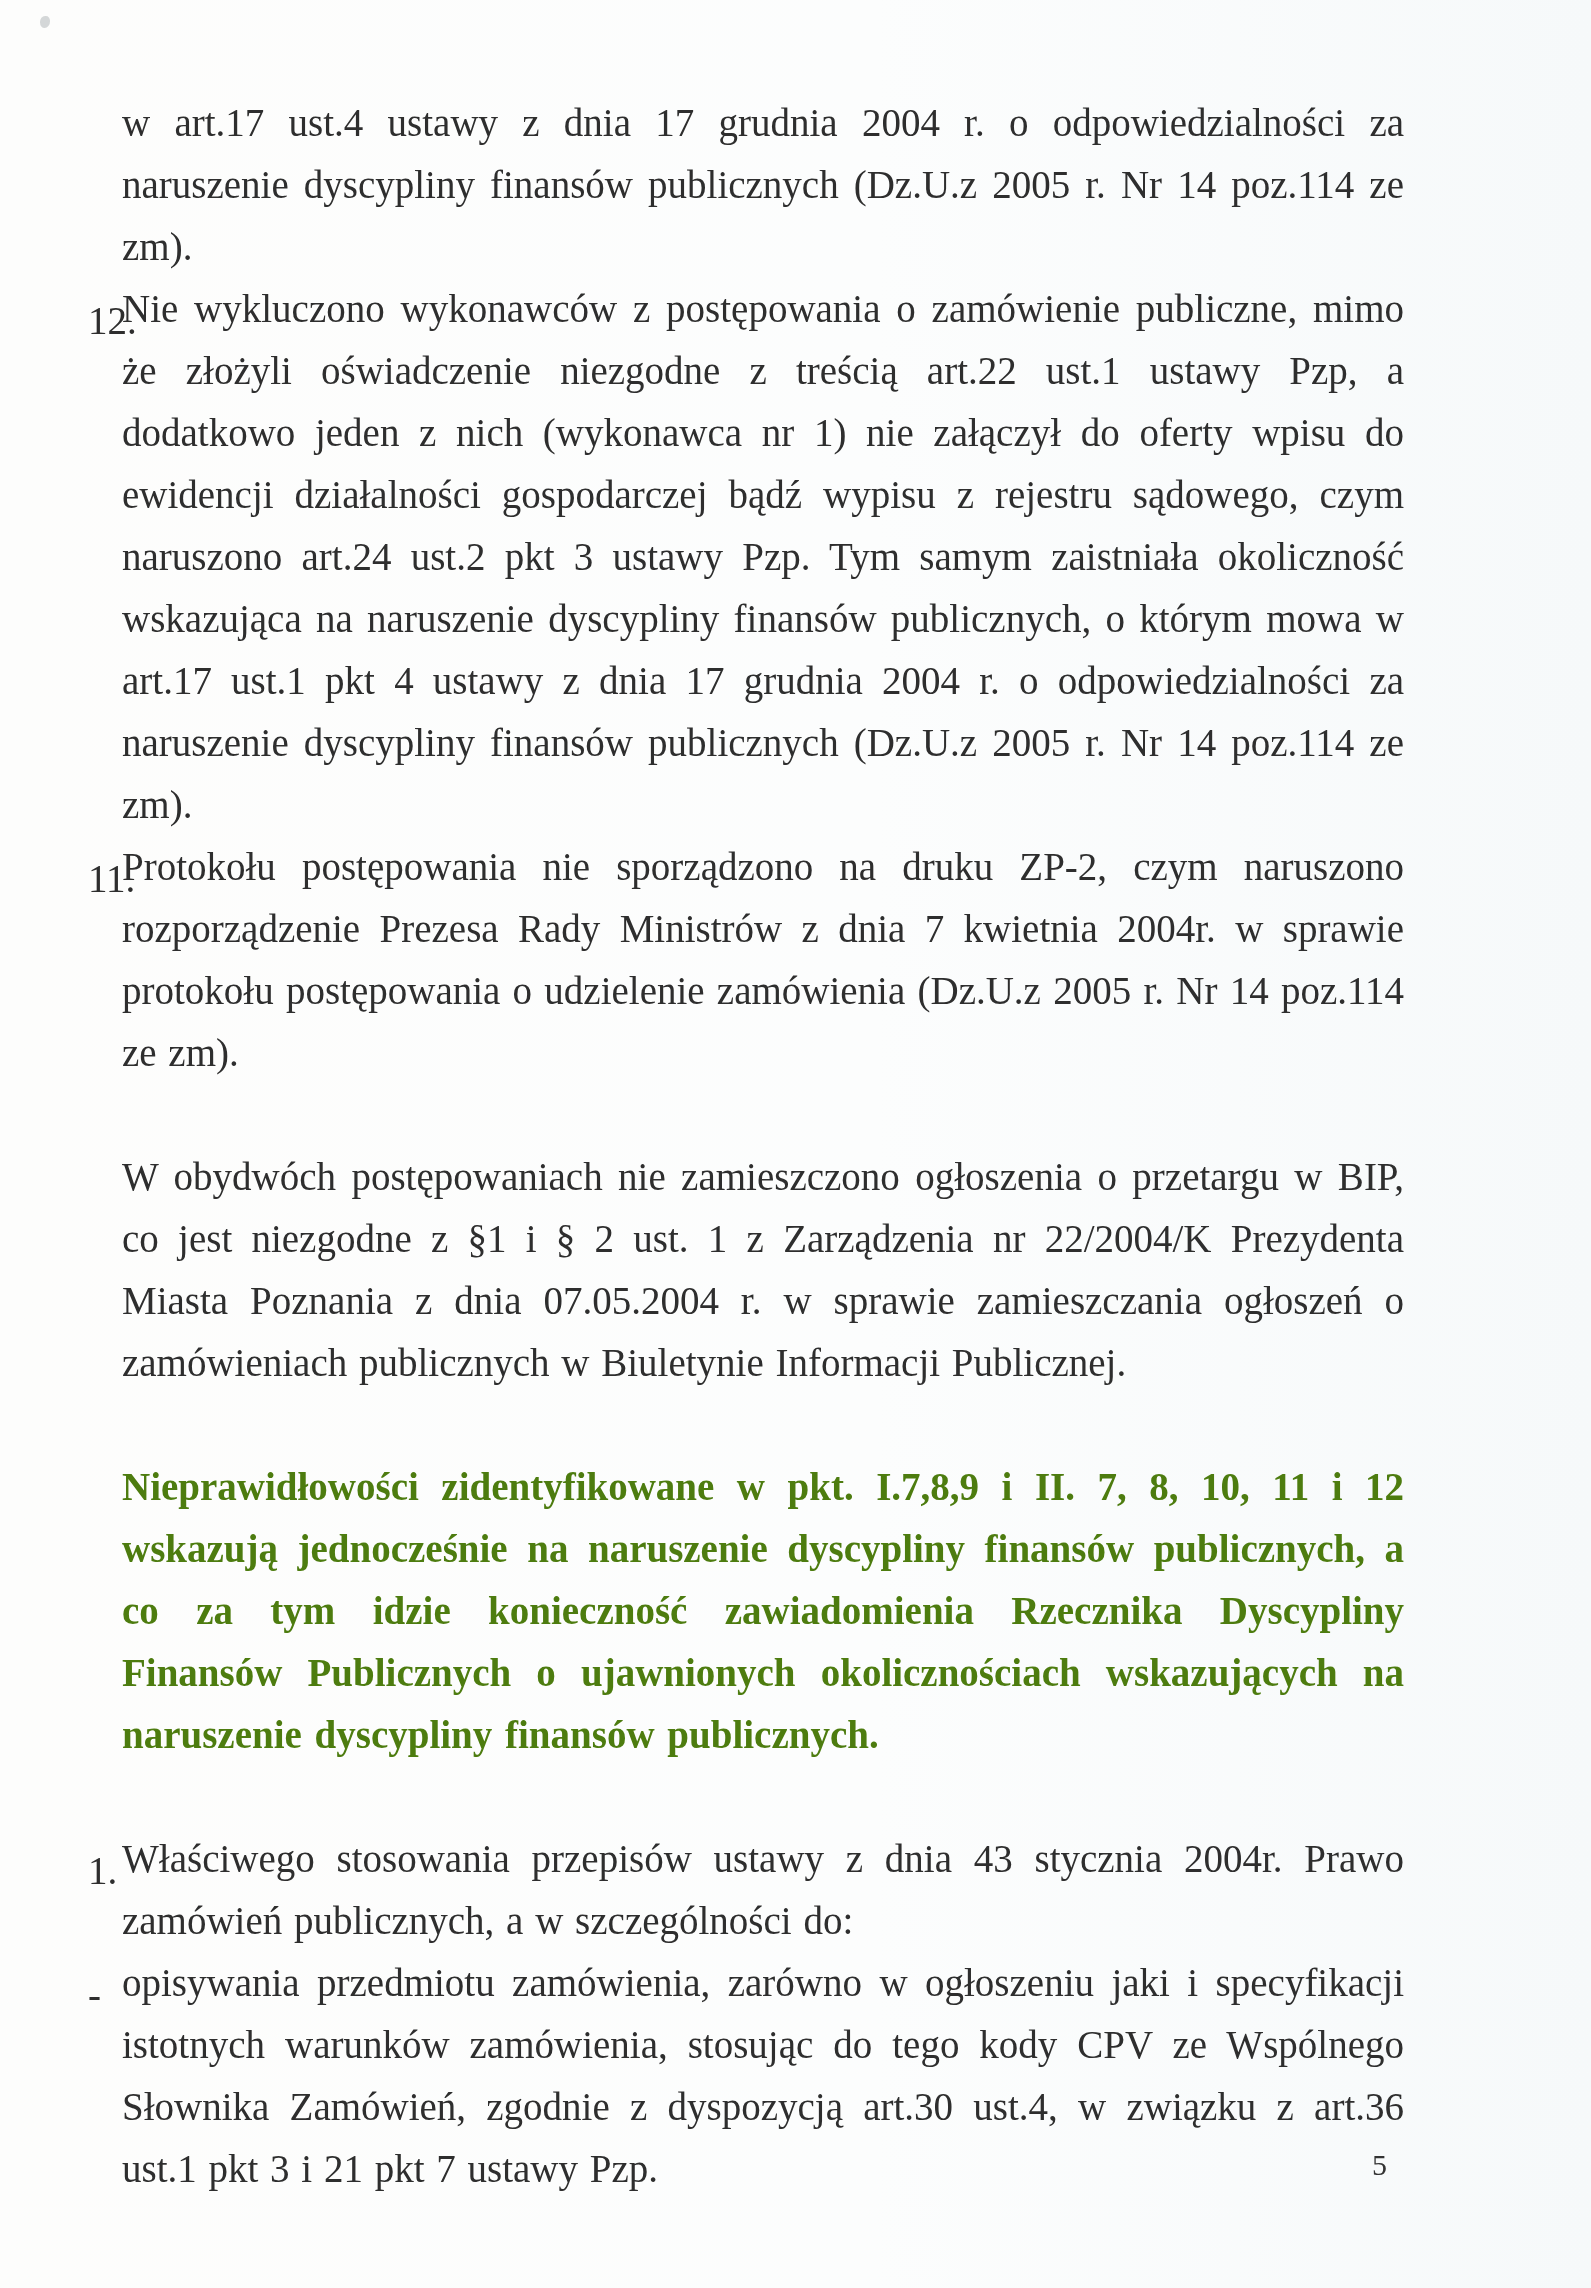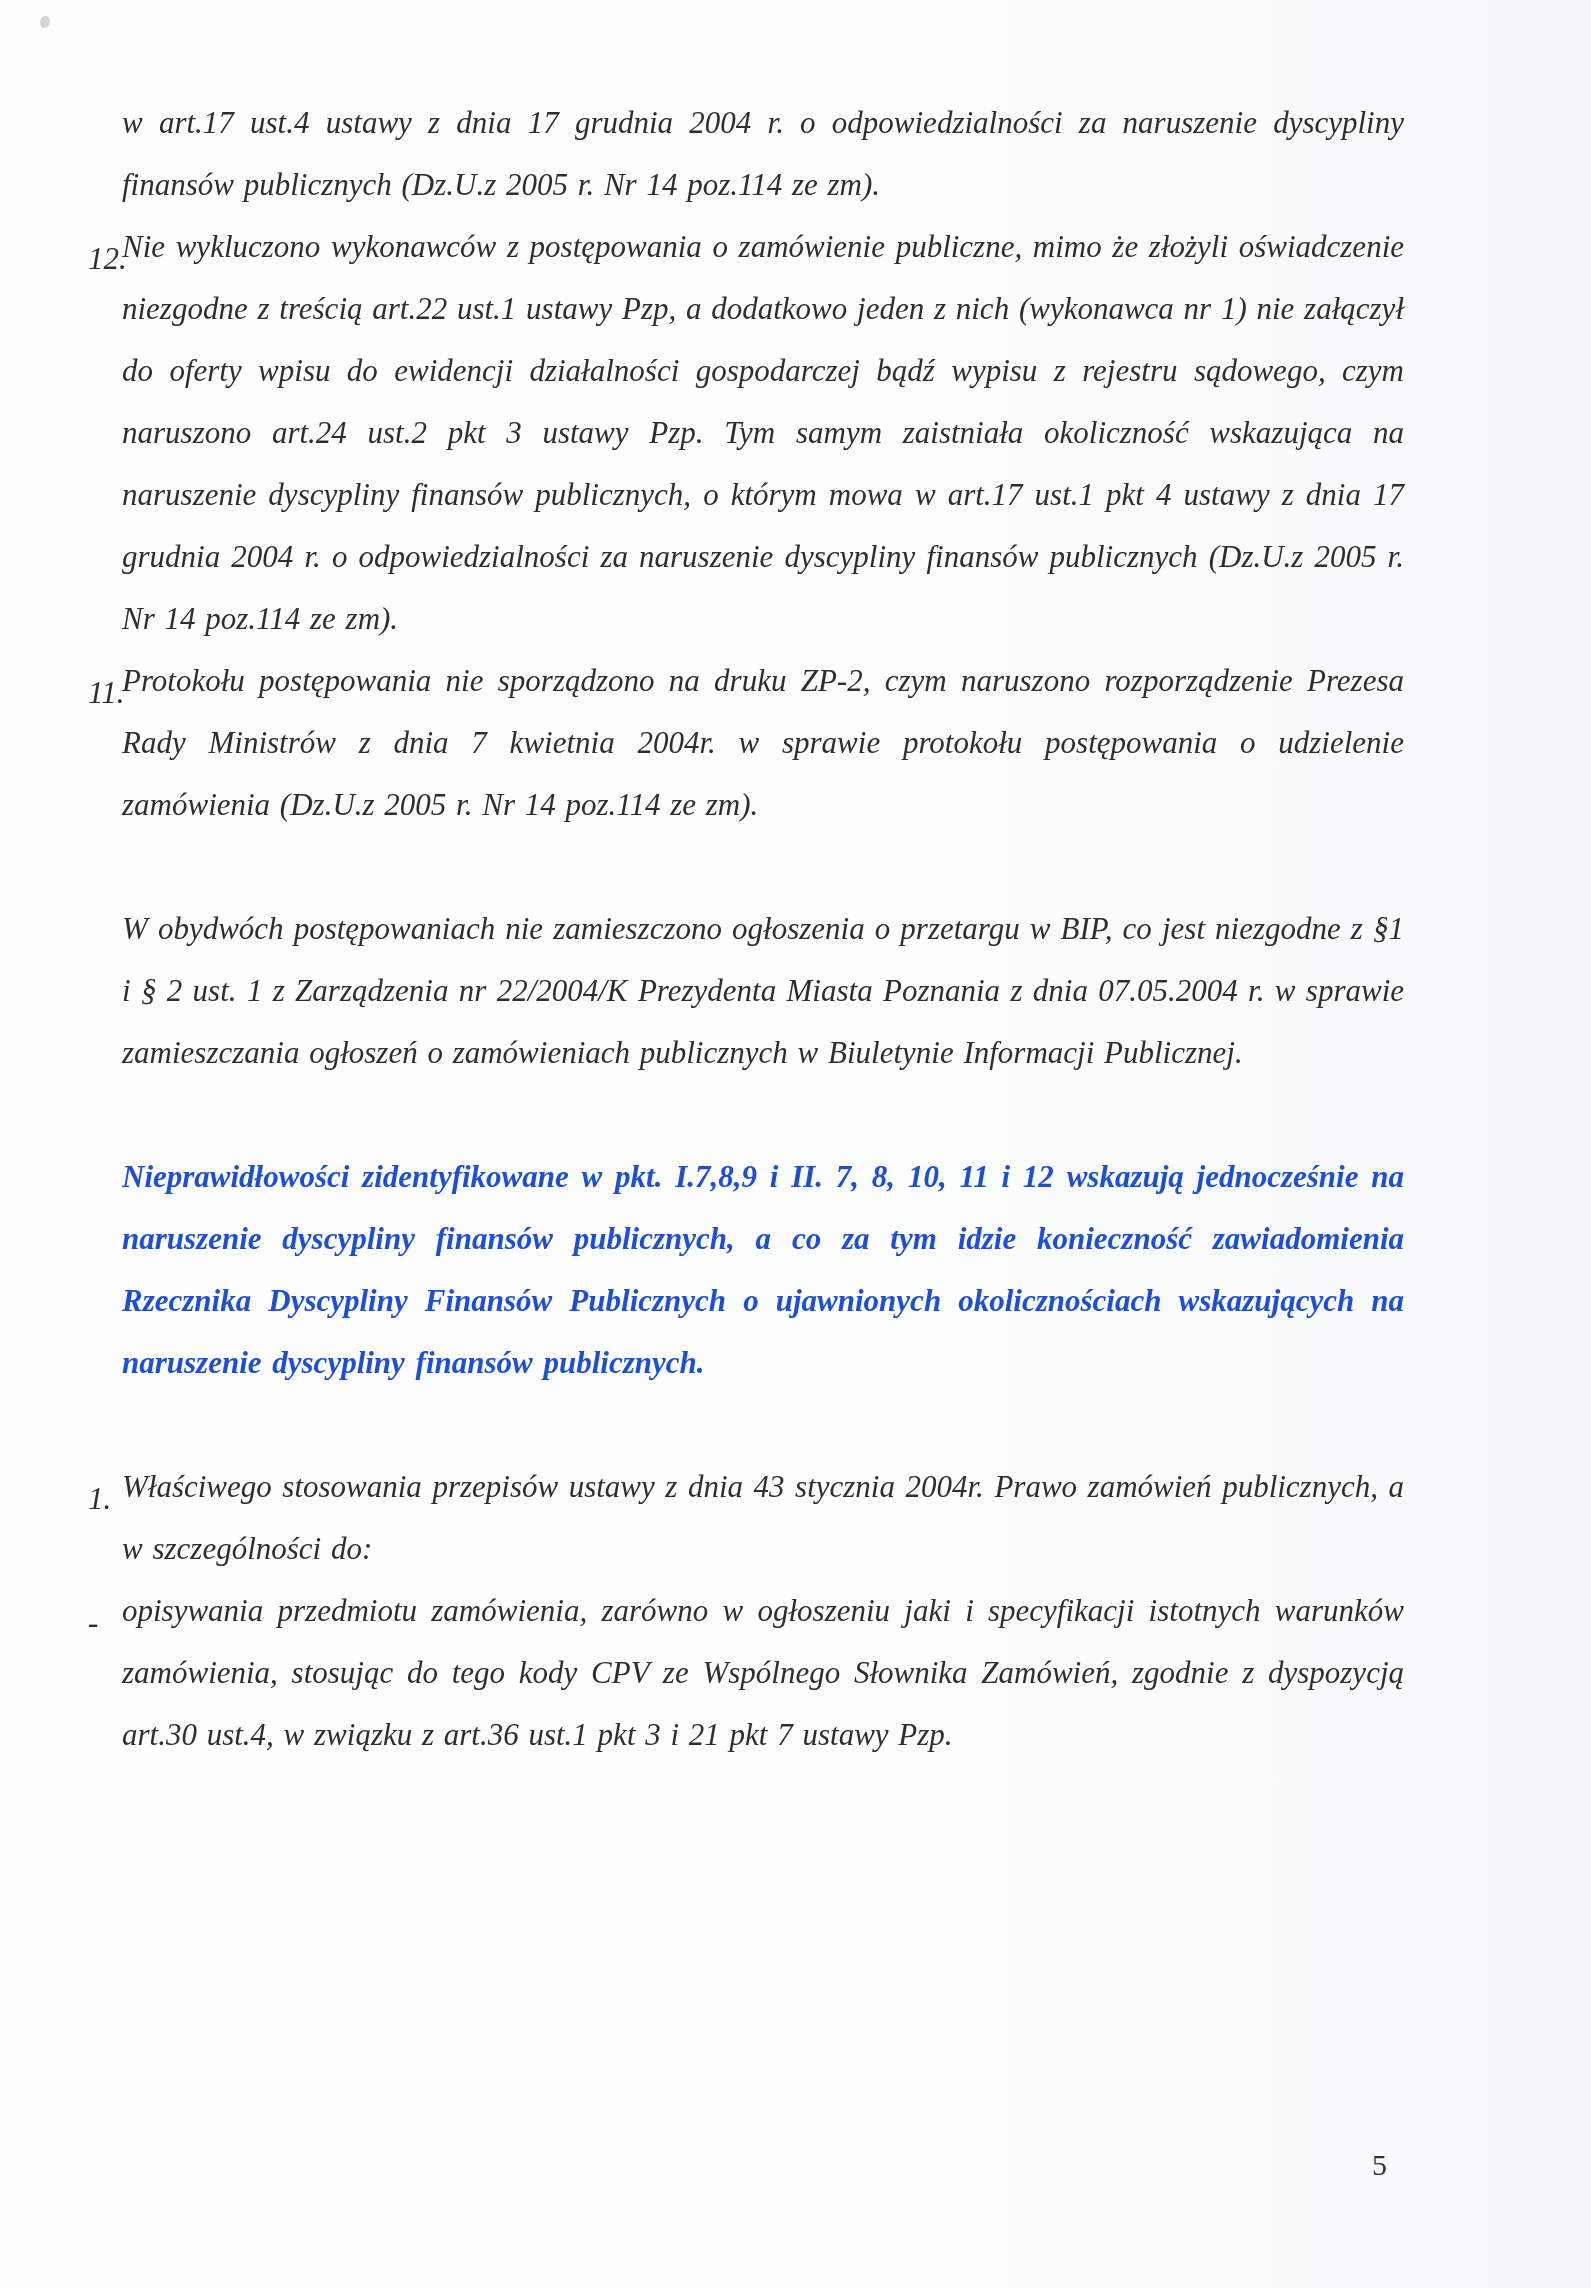--- a/index.html
+++ b/index.html
@@ -27,40 +27,39 @@
     height: 12px;
     border-radius: 50% 40% 55% 45%;
     background: #c9cdce;
     opacity: .8;
   }
   .content {
     position: absolute;
     left: 122px;
     top: 92px;
     width: 1282px;
-    font-size: 31px;
+    font-size: 39px;
     line-height: 62px;
     text-align: justify;
     word-spacing: 2px;
-    font-style: italic;
   }
   .content p { margin: 0; }
   .num-item {
     position: relative;
     padding-left: 0;
   }
   .num-item .num {
     position: absolute;
     left: -34px;
     top: 12px;
   }
   .gap-before { margin-top: 62px !important; }
   .bold-par {
     font-weight: 700;
-    color: #1d4ed8;
+    color: #4d7c0f;
     word-spacing: 3px;
   }
   .intro-par { text-indent: 40px; }
   .page-number {
     position: absolute;
     left: 1372px;
     top: 2148px;
     font-size: 30px;
     color: #333;
   }

